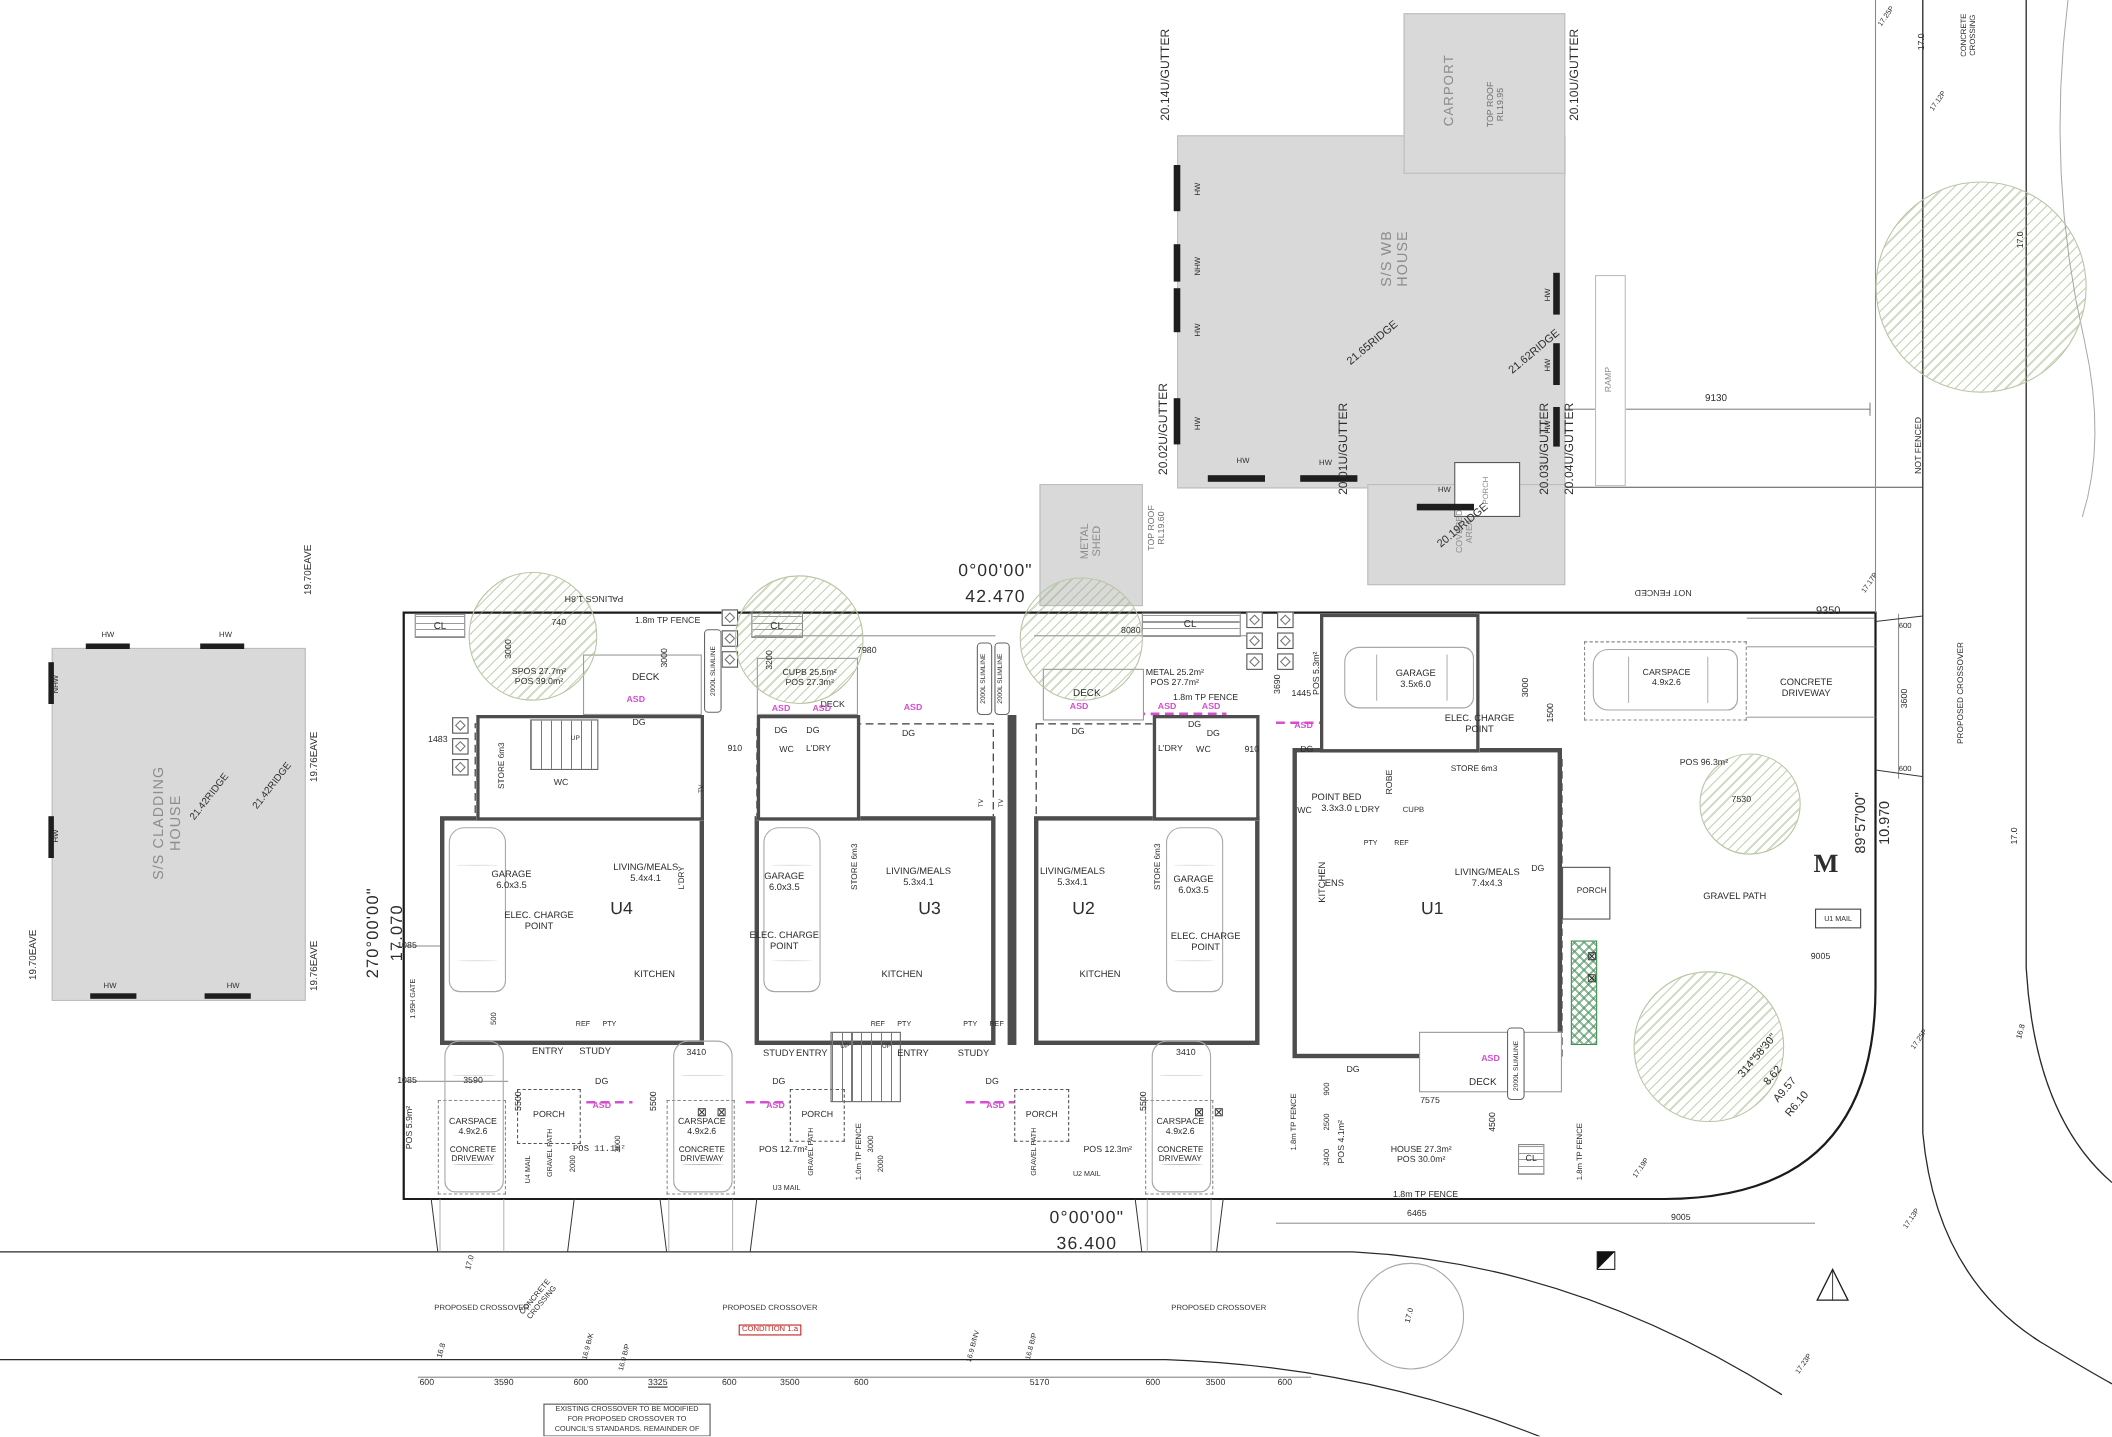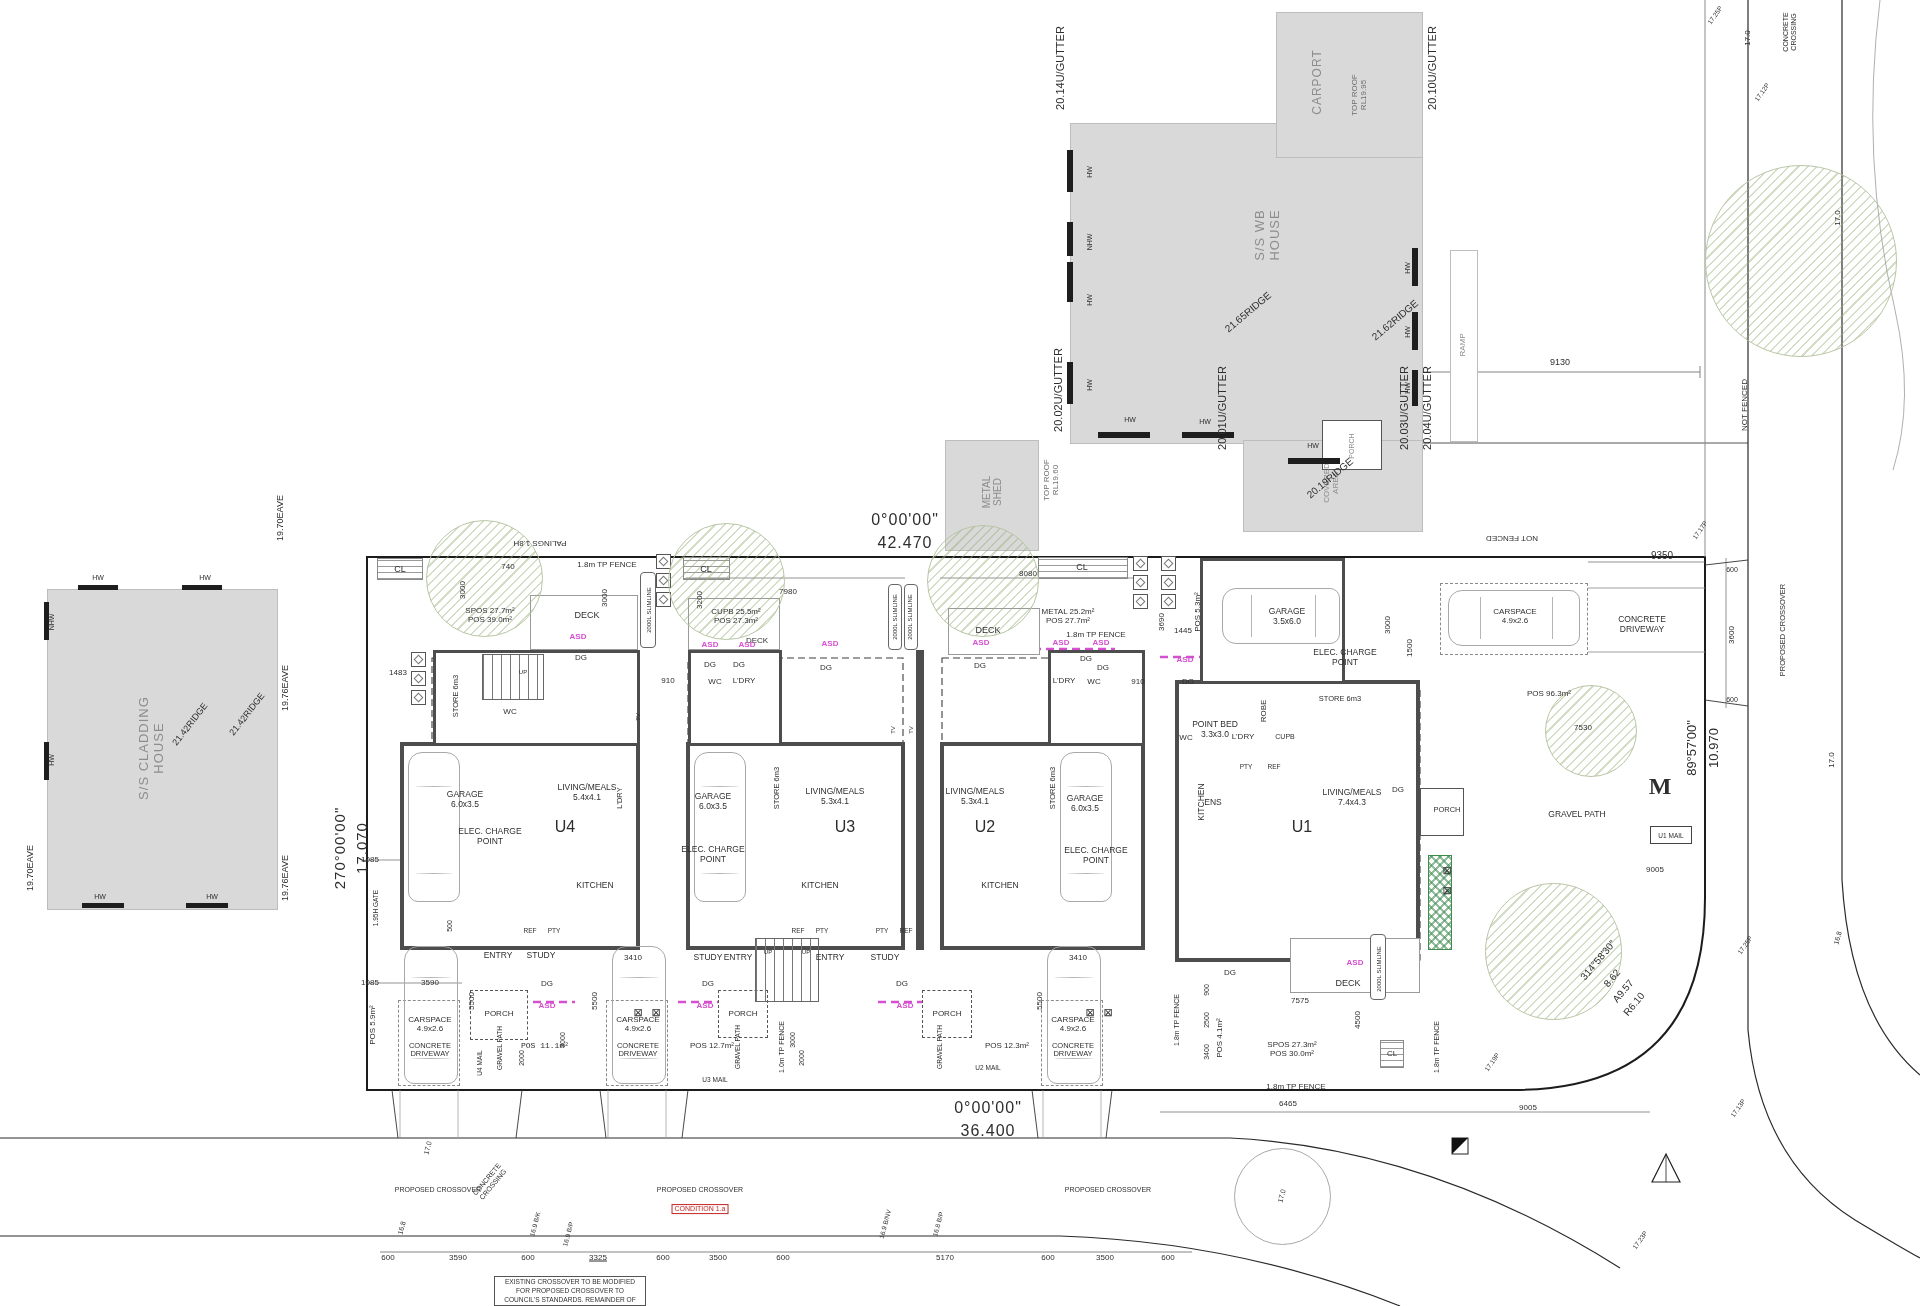--- a/index.html
+++ b/index.html
@@ -315,21 +315,21 @@
       <span class="lbl" style="left: 668px; top: 681px; font-size: 8px; transform: translate(-50%, -50%) rotate(0deg);">910</span>
       <span class="lbl" style="left: 1138px; top: 682px; font-size: 8px; transform: translate(-50%, -50%) rotate(0deg);">910</span>
       <span class="lbl" style="left: 1162px; top: 622px; font-size: 8px; transform: translate(-50%, -50%) rotate(-90deg);">3690</span>
       <span class="lbl" style="left: 1183px; top: 631px; font-size: 8px; transform: translate(-50%, -50%) rotate(0deg);">1445</span>
       <span class="lbl" style="left: 490px; top: 616px; font-size: 8px; transform: translate(-50%, -50%) rotate(0deg);">SPOS 27.7m²
 POS 39.0m²</span>
       <span class="lbl" style="left: 736px; top: 617px; font-size: 8px; transform: translate(-50%, -50%) rotate(0deg);">CUPB 25.5m²
 POS 27.3m²</span>
       <span class="lbl" style="left: 1068px; top: 617px; font-size: 8px; transform: translate(-50%, -50%) rotate(0deg);">METAL 25.2m²
 POS 27.7m²</span>
-      <span class="lbl" style="left: 1292px; top: 1050px; font-size: 8px; transform: translate(-50%, -50%) rotate(0deg);">SPOS 27.3m²
+      <span class="lbl" style="left: 1292px; top: 1050px; font-size: 8px; transform: translate(-50%, -50%) rotate(0deg);">HOUSE 27.3m²
 POS 30.0m²</span>
       <span class="lbl" style="left: 1549px; top: 694px; font-size: 8px; transform: translate(-50%, -50%) rotate(0deg);">POS 96.3m²</span>
       <span class="lbl" style="left: 1198px; top: 612px; font-size: 8px; transform: translate(-50%, -50%) rotate(-90deg);">POS 5.3m²</span>
       <span class="lbl" style="left: 373px; top: 1025px; font-size: 8px; transform: translate(-50%, -50%) rotate(-90deg);">POS 5.9m²</span>
       <span class="lbl" style="left: 545px; top: 1046px; font-size: 8px; transform: translate(-50%, -50%) rotate(0deg); font-family: Liberation Mono, monospace;">POS 11.1m²</span>
       <span class="lbl" style="left: 712px; top: 1046px; font-size: 8px; transform: translate(-50%, -50%) rotate(0deg);">POS 12.7m²</span>
       <span class="lbl" style="left: 1007px; top: 1046px; font-size: 8px; transform: translate(-50%, -50%) rotate(0deg);">POS 12.3m²</span>
       <span class="lbl" style="left: 1220px; top: 1038px; font-size: 8px; transform: translate(-50%, -50%) rotate(-90deg);">POS 4.1m²</span>
       <span class="lbl" style="left: 587px; top: 615px; font-size: 9px; transform: translate(-50%, -50%) rotate(0deg);">DECK</span>
       <span class="lbl" style="left: 757px; top: 641px; font-size: 8px; transform: translate(-50%, -50%) rotate(0deg);">DECK</span>

